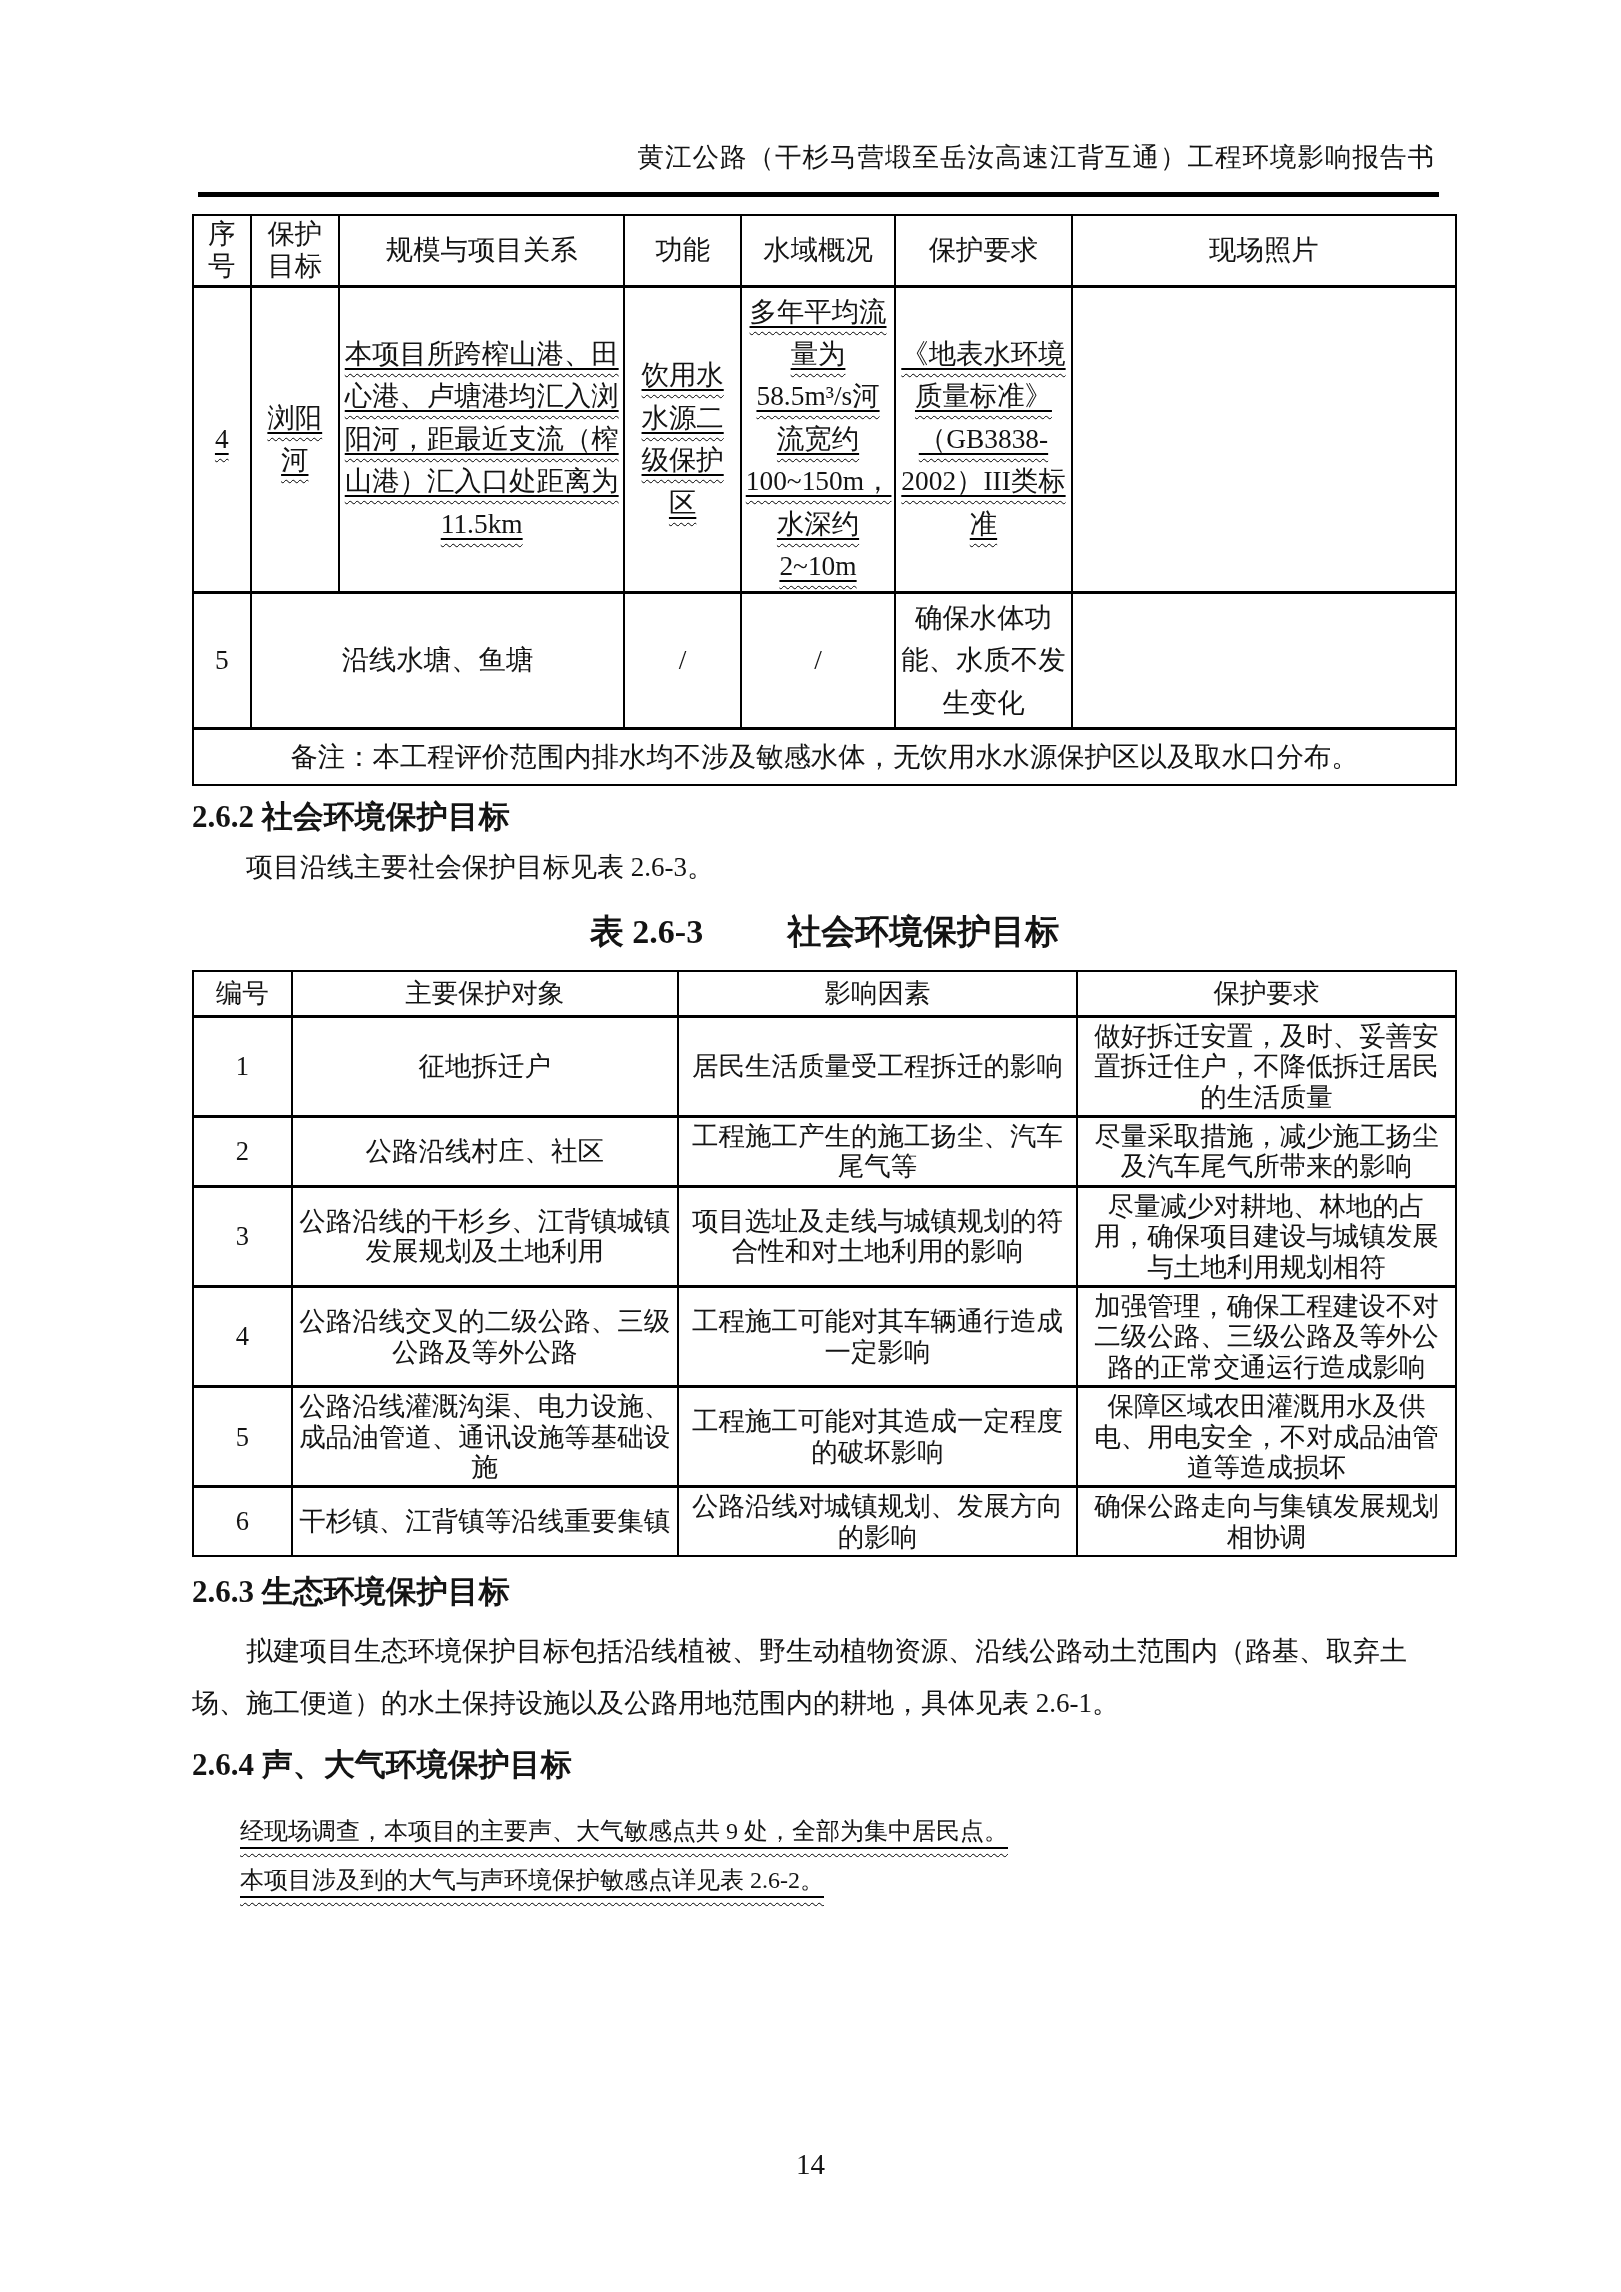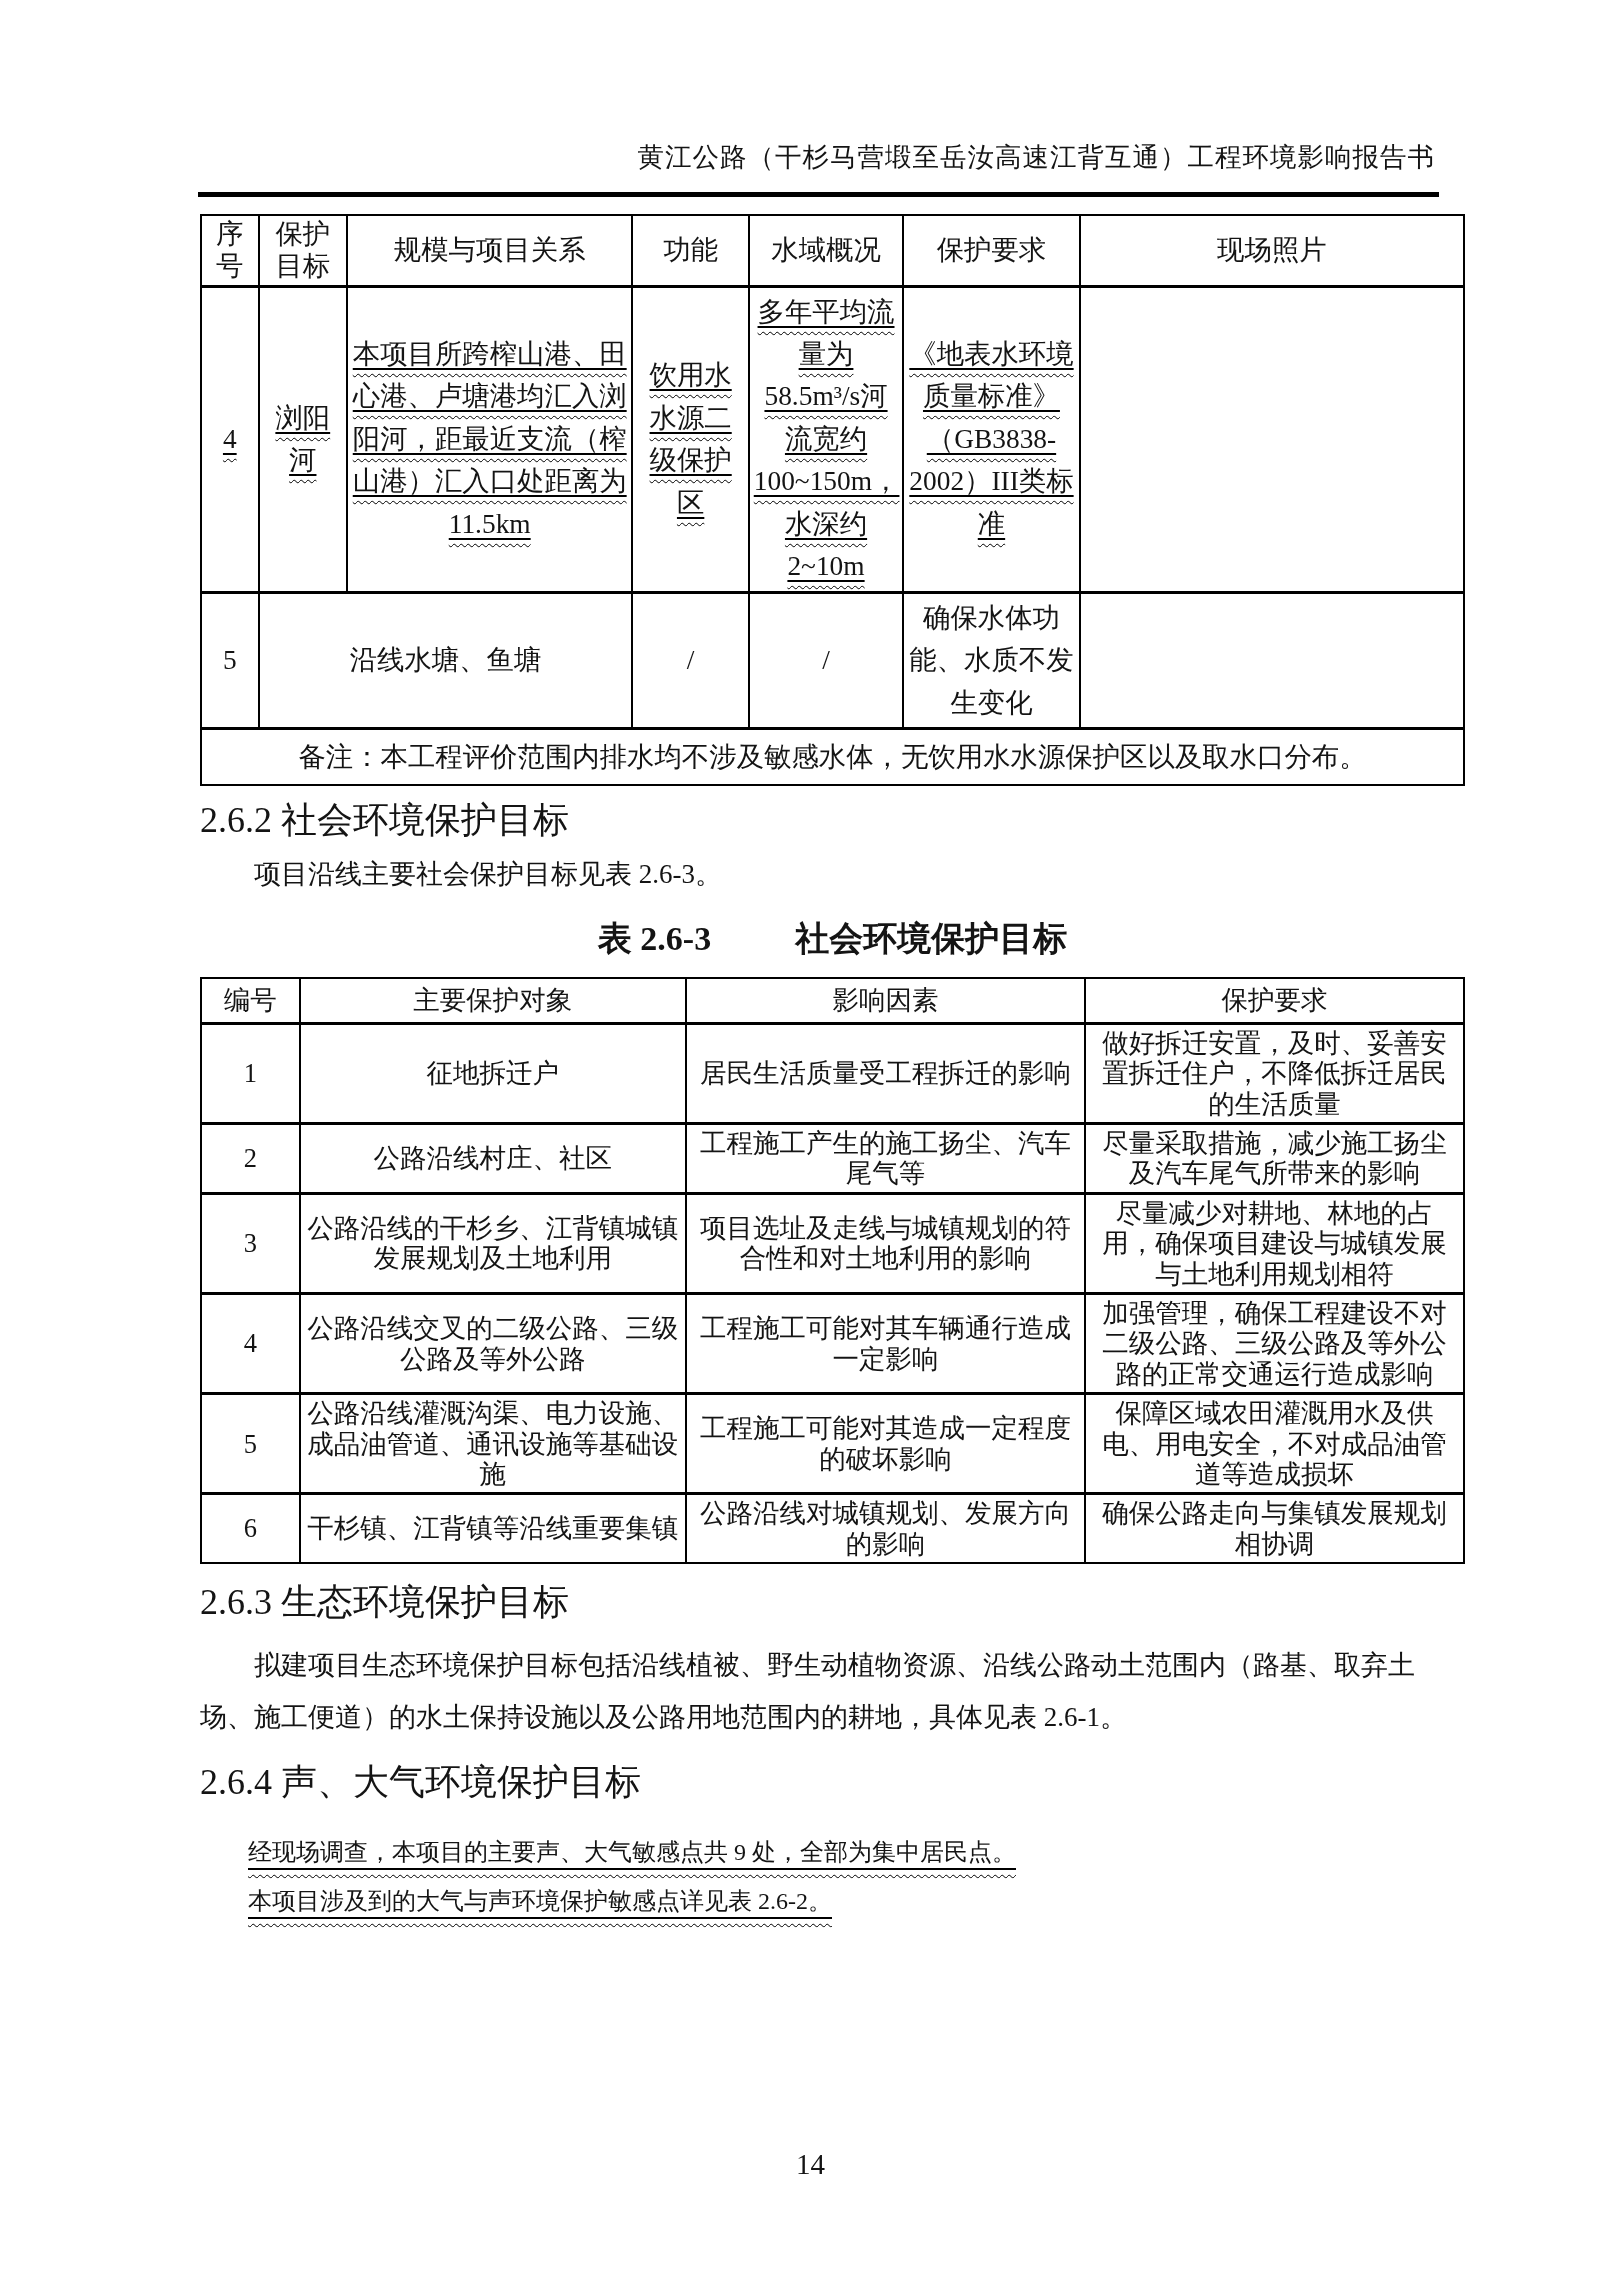--- a/index.html
+++ b/index.html
@@ -10,21 +10,21 @@
     overflow:hidden;
   }
   .header-title {
     position:absolute; top:139px; right:186px;
     font-size:26.5px; letter-spacing:1px; white-space:nowrap;
   }
   .header-rule {
     position:absolute; top:192px; left:198px; width:1241px; height:4.9px;
     background:#000;
   }
-  .content { position:absolute; left:200px; top:214px; width:1265px; }
+  .content { position:absolute; left:192px; top:214px; width:1265px; }
 
   table { border-collapse:collapse; width:100%; table-layout:fixed; }
   .t1, .t2 { border:2.9px solid #000; }
   .t1 th, .t1 td, .t2 th, .t2 td {
     border:2px solid #000; text-align:center; vertical-align:middle;
     font-weight:400; padding:2.9px 3.9px; color:#141414;
   }
   .t1 tbody td { border-top-width:3.9px; }
   .t2 tbody td { border-top-width:3.9px; }
 
@@ -54,21 +54,21 @@
   .uw { text-decoration-line:underline; text-decoration-style:wavy;
         text-decoration-color:#000; text-decoration-thickness:1px;
         text-underline-offset:9.8px; }
   .us2 { text-decoration-line:underline; text-decoration-style:solid;
          text-decoration-color:#000; text-decoration-thickness:2px;
          text-underline-offset:7.8px; }
   .uw2 { text-decoration-line:underline; text-decoration-style:wavy;
          text-decoration-color:#000; text-decoration-thickness:1px;
          text-underline-offset:13.7px; }
 
-  .sec-h { font-size:36px; margin:13.7px 0 0 0; font-weight:400; }
+  .sec-h { font-size:31px; margin:13.7px 0 0 0; font-weight:700; }
   .sec-h.first { margin-top:9.8px; }
   .para { font-size:27px; text-indent:2em; margin:11px 0 0 0; }
   .para.loose { line-height:1.95; margin-top:11.8px; }
   .caption {
     margin:23.5px 0 15.7px 0; text-align:center;
     font-family:Liberation Serif, serif;
     font-weight:700; font-size:34px;
   }
   .cap-gap { display:inline-block; width:84px; }
   .upara { font-size:24px; text-indent:2em; margin:29px 0 0 0; }

